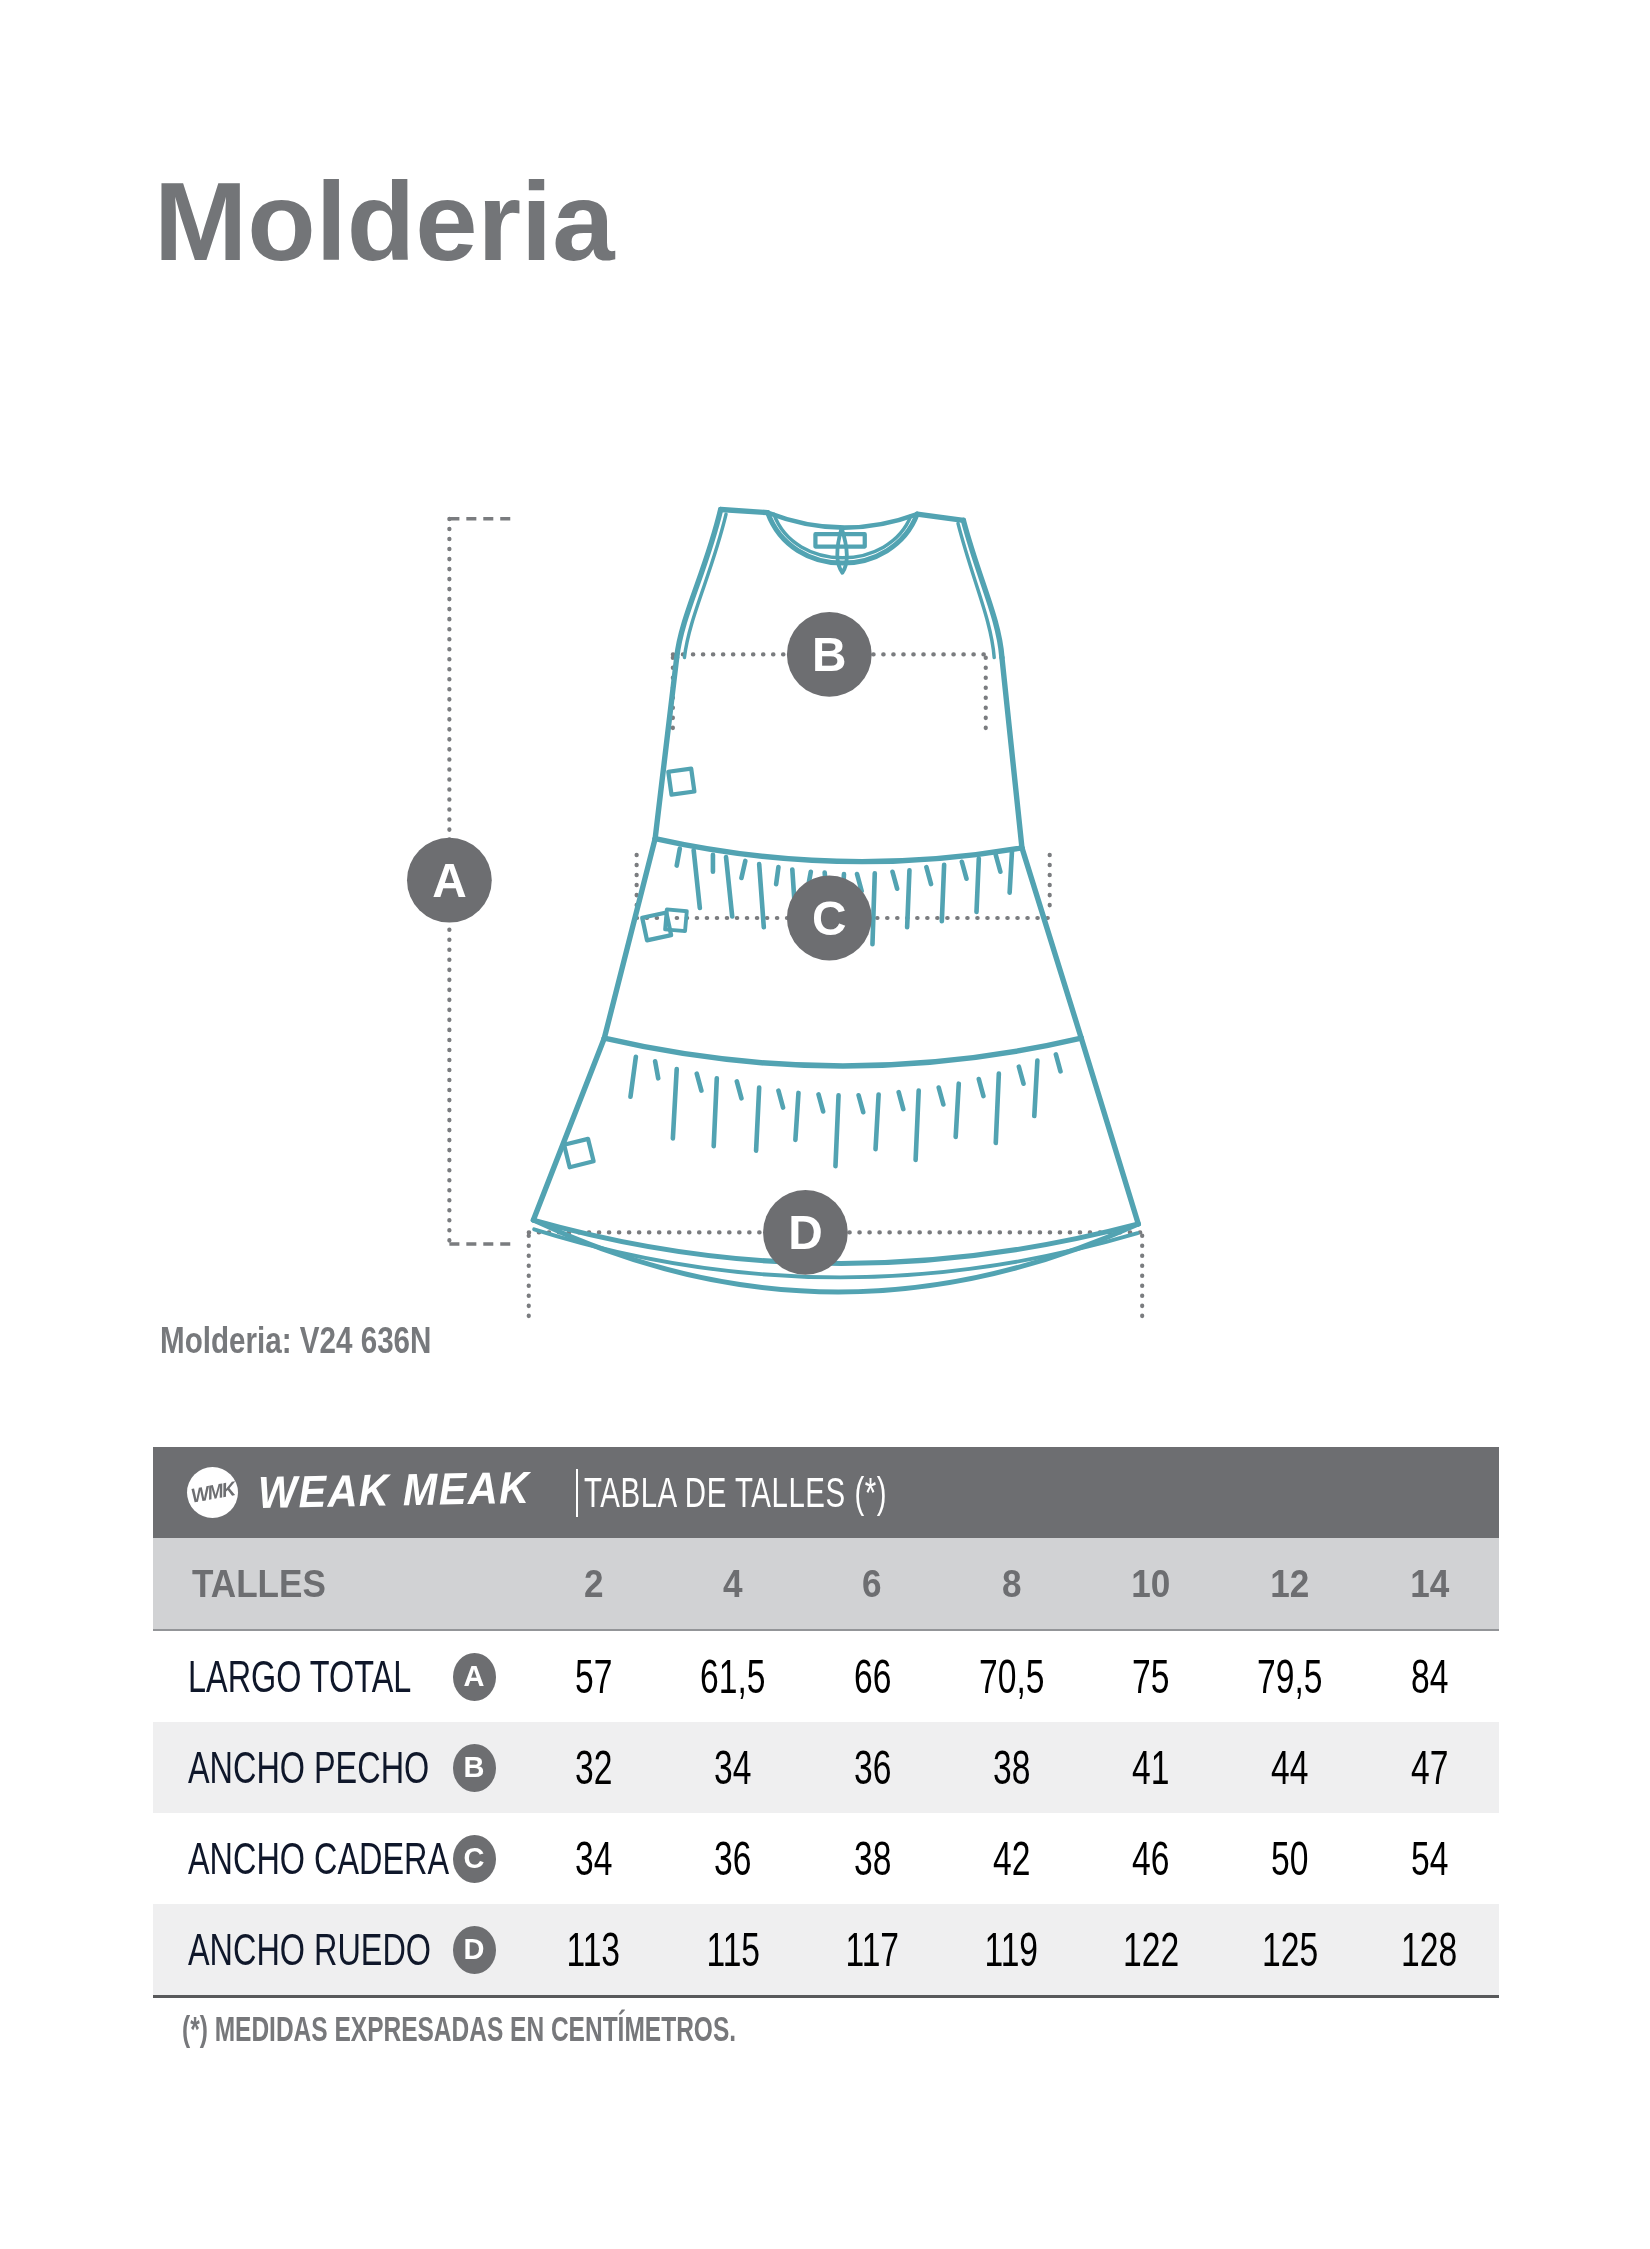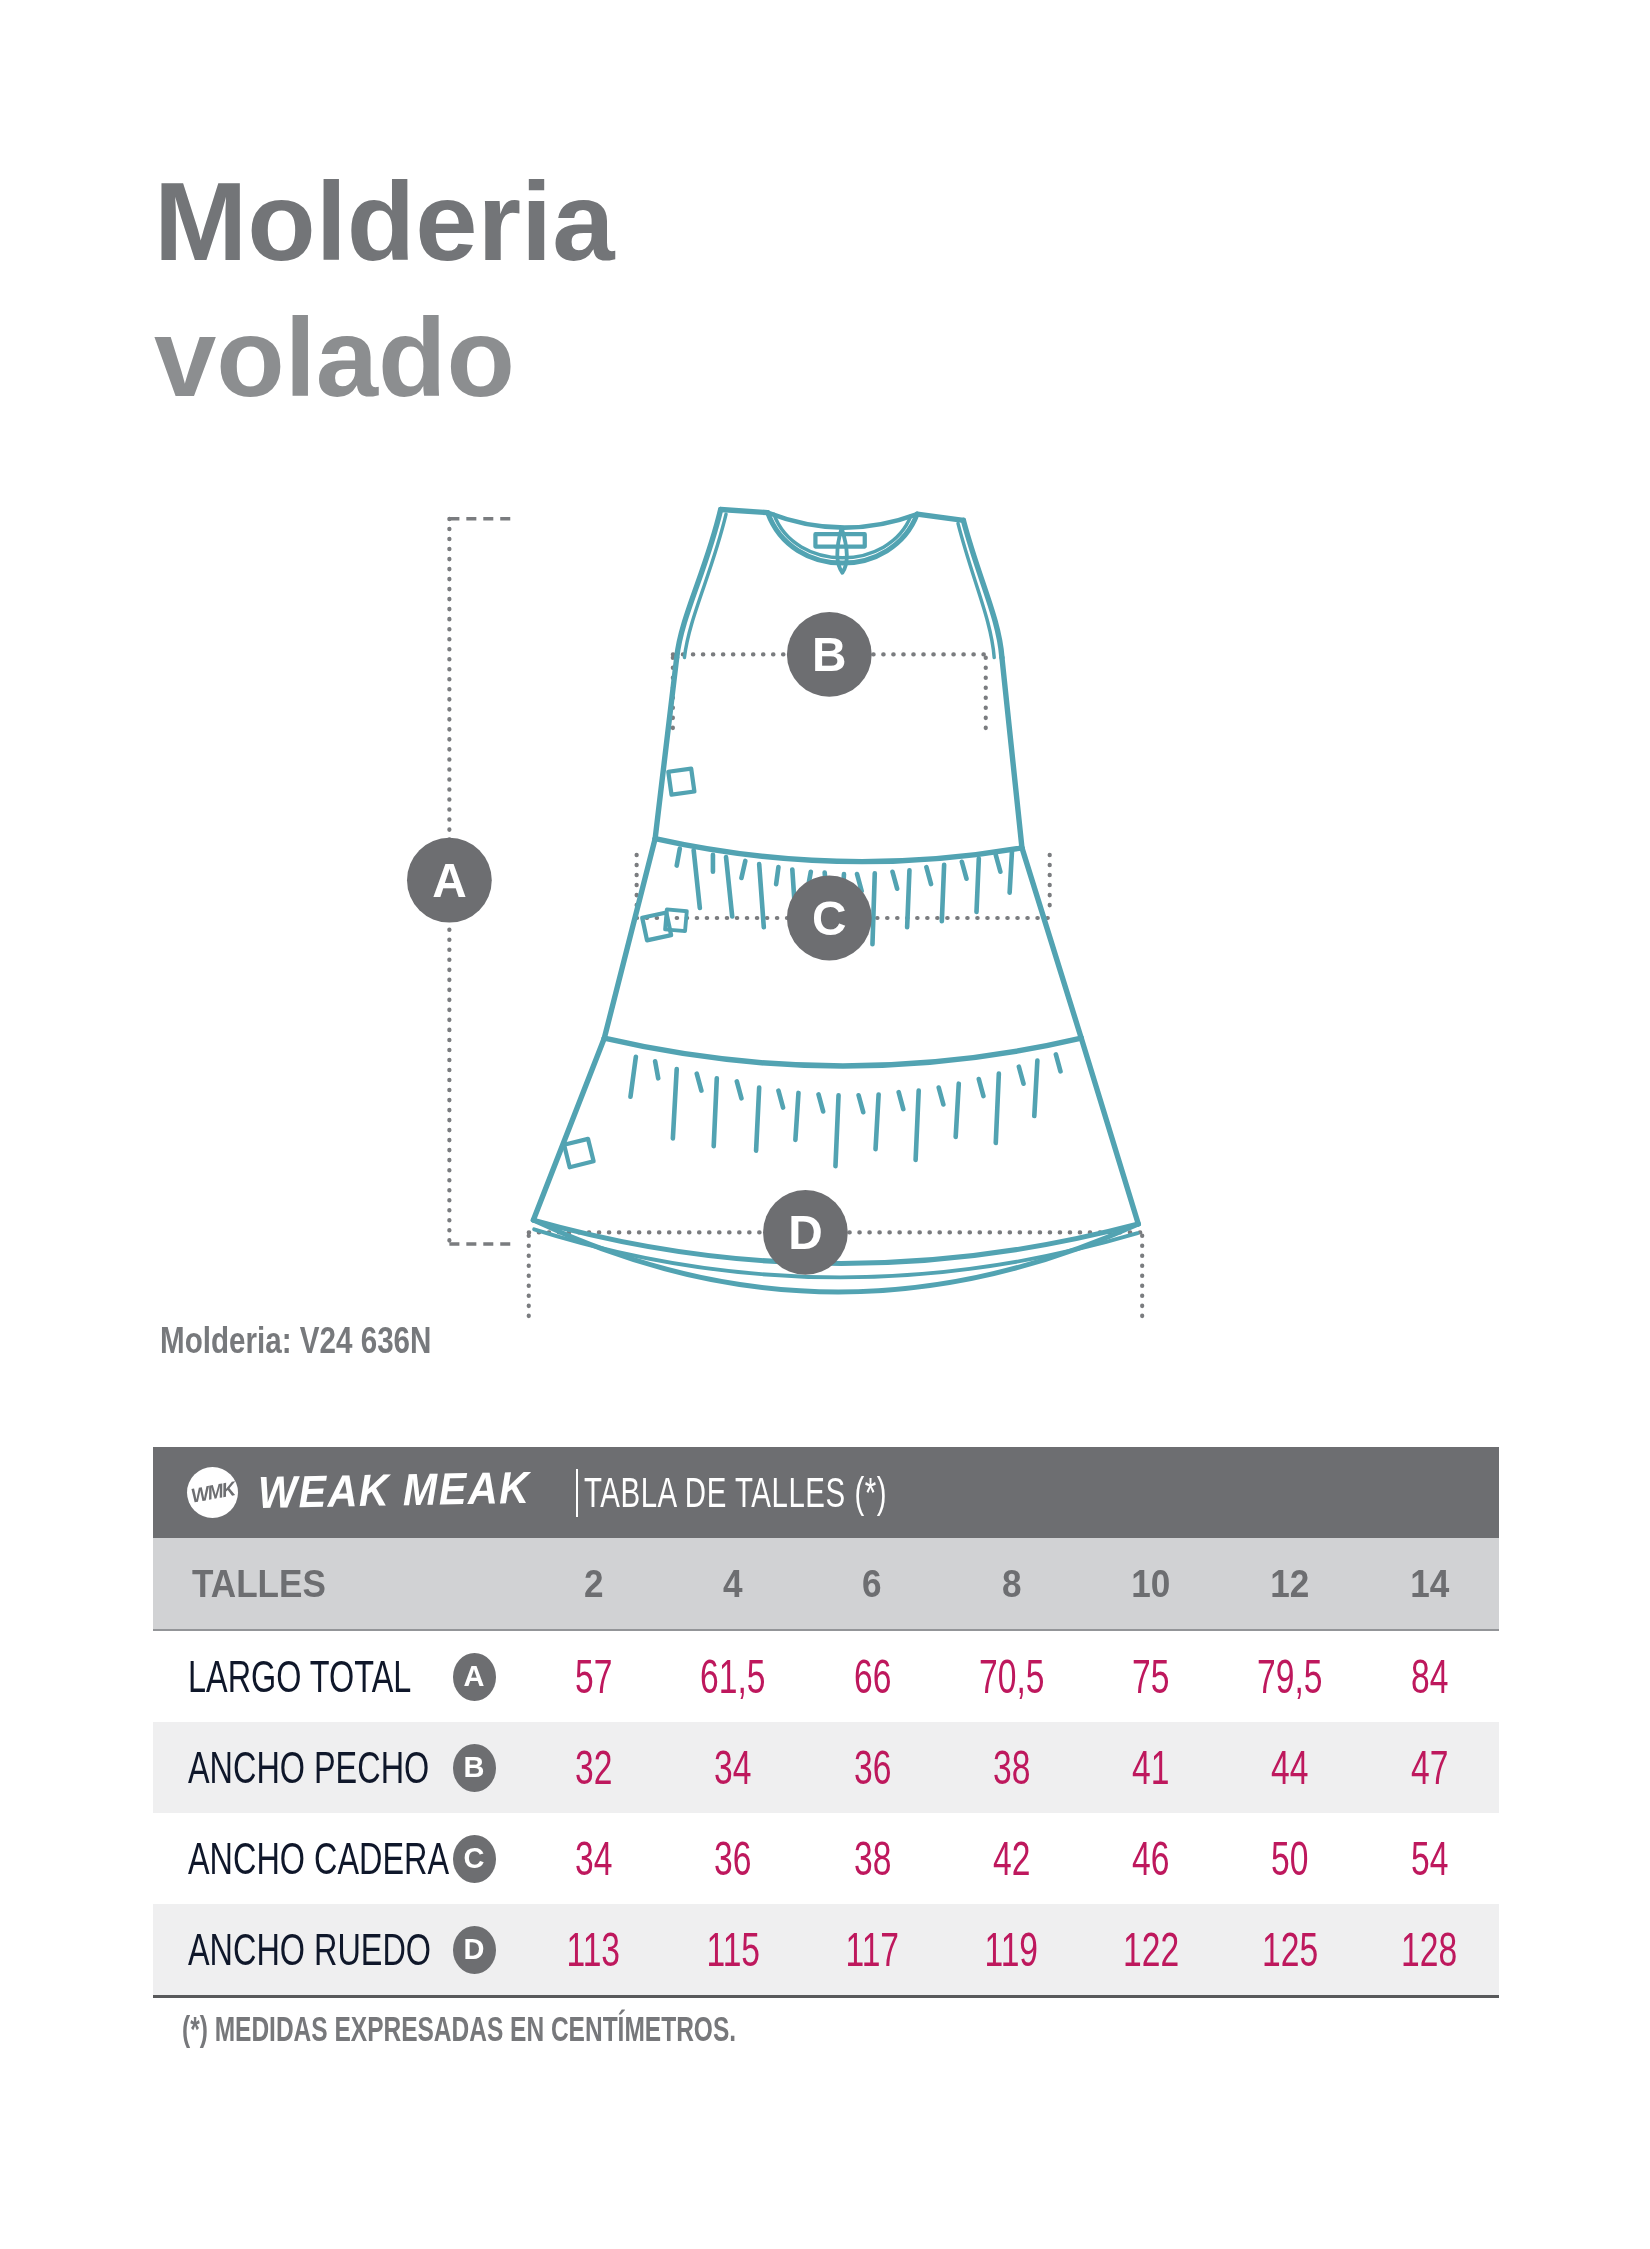--- a/index.html
+++ b/index.html
@@ -64,21 +64,21 @@
   .talles-row {
     height:93px; background:#d1d2d4;
     border-bottom:2.3px solid #939598;
   }
   .talles-row .row-label { padding-left:39px; font-size:39px; font-weight:bold; color:#6d6e71; }
   .talles-row .size-cell { text-align:center; font-size:39px; font-weight:bold; color:#6d6e71; }
   .data-rows { border-bottom:3.9px solid #58595b; }
   .data-row { height:91px; background:#ffffff; }
   .data-row.alt { background:#efeff0; }
   .data-row .row-label { padding-left:35px; font-size:45px; font-weight:400; color:#0f172a; white-space:nowrap; }
-  .data-row .val-cell { text-align:center; font-size:48px; font-weight:400; color:#be185d; }
+  .data-row .val-cell { text-align:center; font-size:48px; font-weight:400; color:#000000; }
   .cx  { display:inline-block; transform:scaleX(0.72); transform-origin:left center; white-space:nowrap; }
   .cxc { display:inline-block; transform:scaleX(0.7);  transform-origin:center center; white-space:nowrap; }
   .cxh { display:inline-block; transform:scaleX(0.9);  transform-origin:left center; white-space:nowrap; }
   .cxhc{ display:inline-block; transform:scaleX(0.9);  transform-origin:center center; white-space:nowrap; }
   .badge-cell { display:flex; justify-content:center; }
   .row-badge {
     width:43px; height:48px; border-radius:50%; background:#6d6e71;
     color:#ffffff; font-weight:bold; font-size:29px;
     display:flex; align-items:center; justify-content:center;
   }
@@ -89,21 +89,20 @@
     font-size:35px; font-weight:bold; color:#77787b;
     transform:scaleX(0.7); transform-origin:left center;
     white-space:nowrap;
   }
 </style>
 </head>
 <body>
 
 <div class="title">
   <div class="l1">Molderia</div>
-  <div class="l2">volado</div>
 </div>
 
 <svg class="diagram" width="840" height="864" viewBox="0 0 1090 1120" fill="none">
 
   <g stroke="#7a7c7f">
 
     <line x1="103" y1="42" x2="103" y2="983" stroke-width="5.5" stroke-linecap="round" stroke-dasharray="0.5 12.5"></line>
     <line x1="103" y1="42" x2="182" y2="42" stroke-width="4.5" stroke-dasharray="13 9"></line>
     <line x1="103" y1="983" x2="182" y2="983" stroke-width="4.5" stroke-dasharray="13 9"></line>
 

